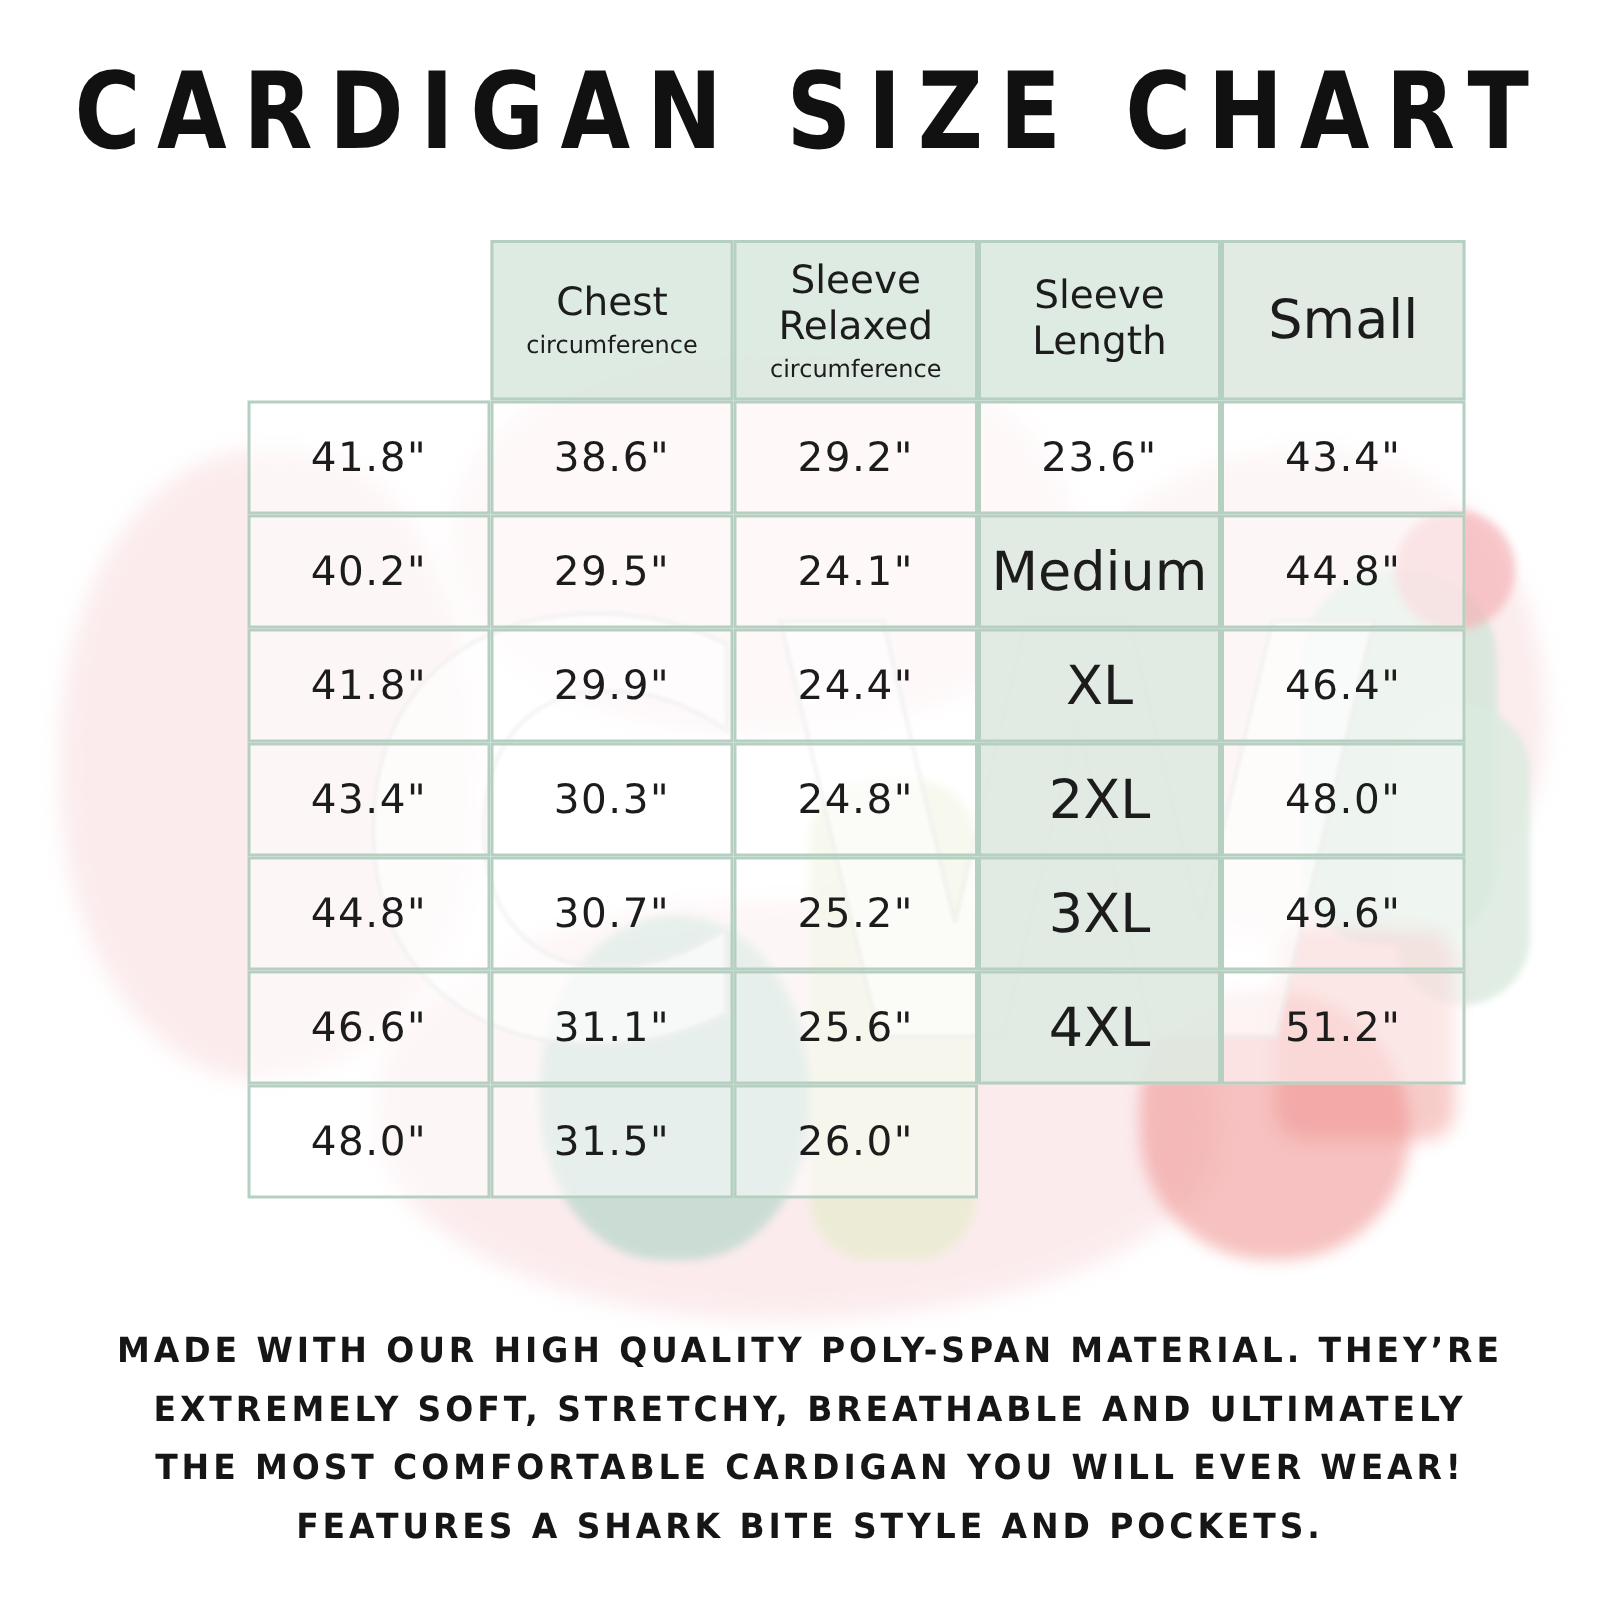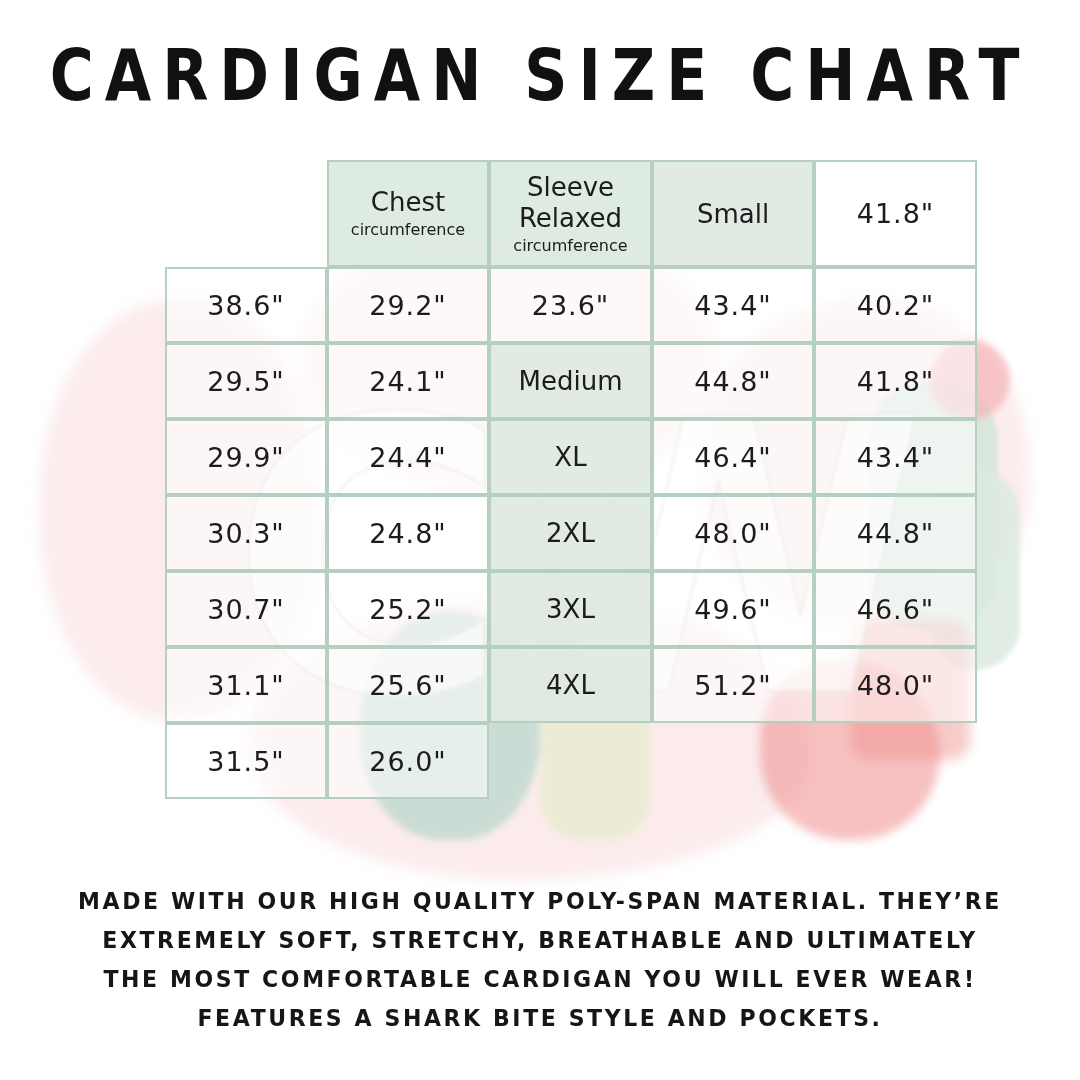--- a/index.html
+++ b/index.html
@@ -59,21 +59,21 @@
     grid-template-rows:107px repeat(7, 76px);
     margin-left:31px;
   }
   .cell {
     border:2px solid #b5cfc1;
     display:flex; flex-direction:column; align-items:center; justify-content:center;
     text-align:center;
   }
   .corner { border:none; background:transparent; }
   .head  { background:rgba(219,233,223,.92); }
-  .size  { background:rgba(222,233,226,.92); font-size:26px; }
+  .size  { background:rgba(222,233,226,.92); font-size:36px; }
   .val   { background:rgba(255,255,255,.55); font-size:27px; letter-spacing:1px; }
   .h-main { font-size:26px; line-height:31px; max-width:125px; }
   .h-sub  { font-size:16px; line-height:20px; margin-top:2px; }
 
   
   .desc {
     position:absolute; top:882px; left:0; width:1080px;
     text-align:center;
   }
   .desc-line {
@@ -105,20 +105,24 @@
 <div class="size-table">
 
   <div class="cell corner"></div>
   <div class="cell head">
     <div class="h-main">Chest</div>
     <div class="h-sub">circumference</div>
   </div>
   <div class="cell head">
     <div class="h-main">Sleeve Relaxed</div>
     <div class="h-sub">circumference</div>
+  </div>
+  <div class="cell head">
+    <div class="h-main">Sleeve Length</div>
+    <div class="h-sub"></div>
   </div>
 
   <div class="cell size">Small</div>
   <div class="cell val">41.8"</div>
   <div class="cell val">38.6"</div>
   <div class="cell val">29.2"</div>
   <div class="cell val">23.6"</div>
 
   <div class="cell val">43.4"</div>
   <div class="cell val">40.2"</div>

